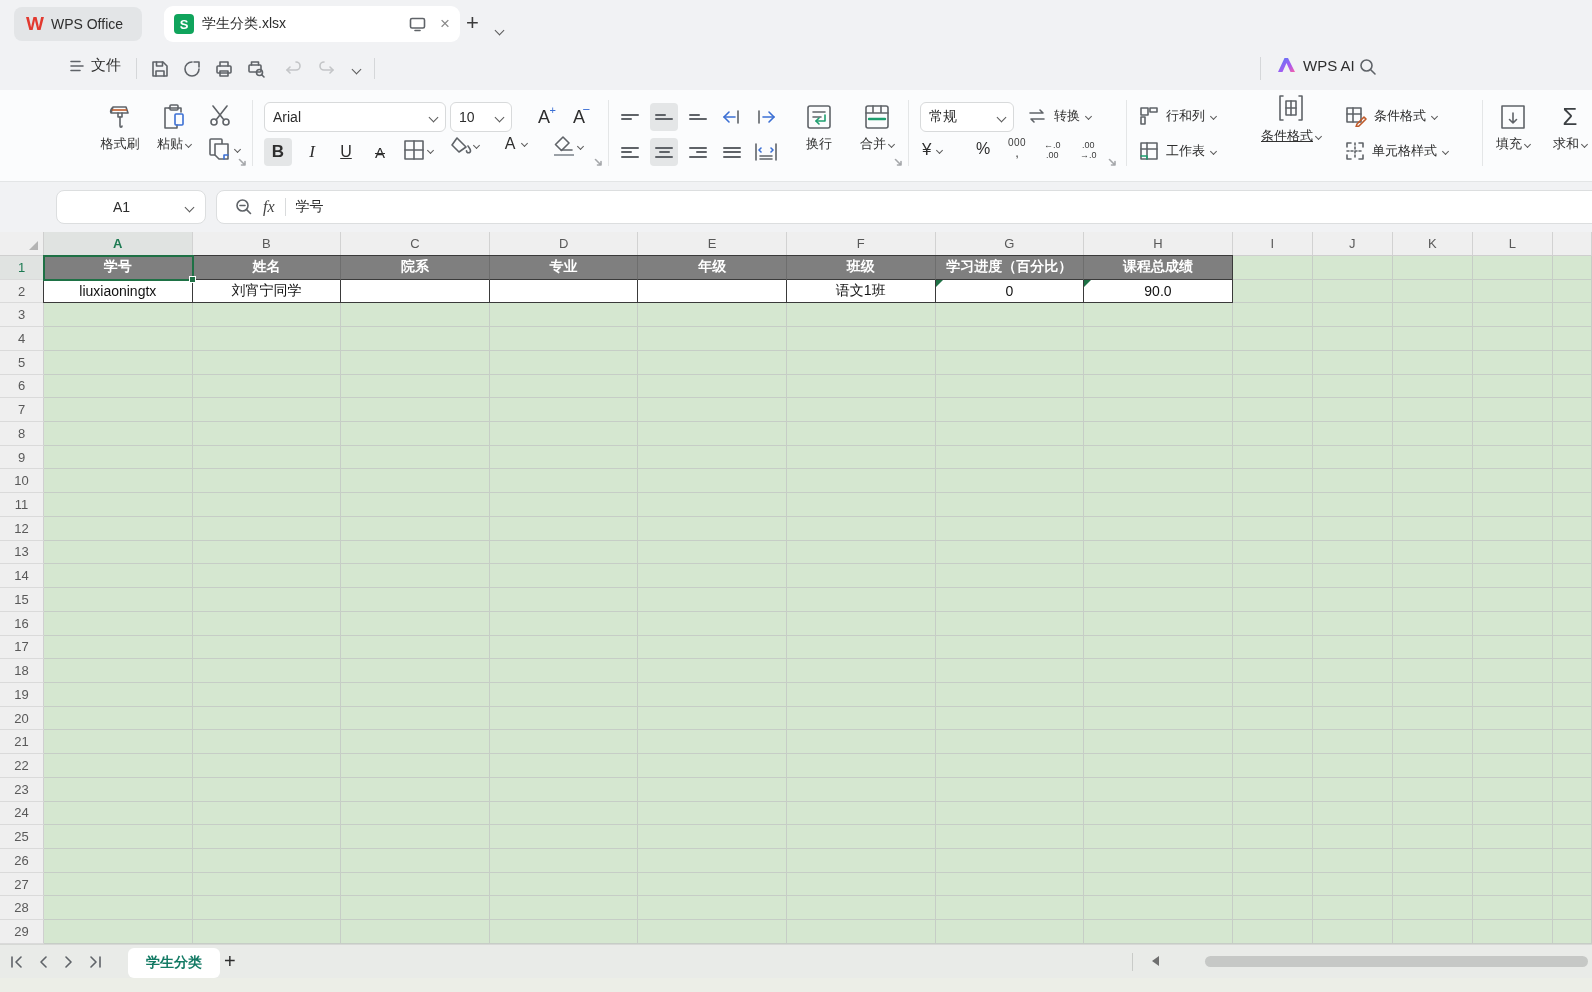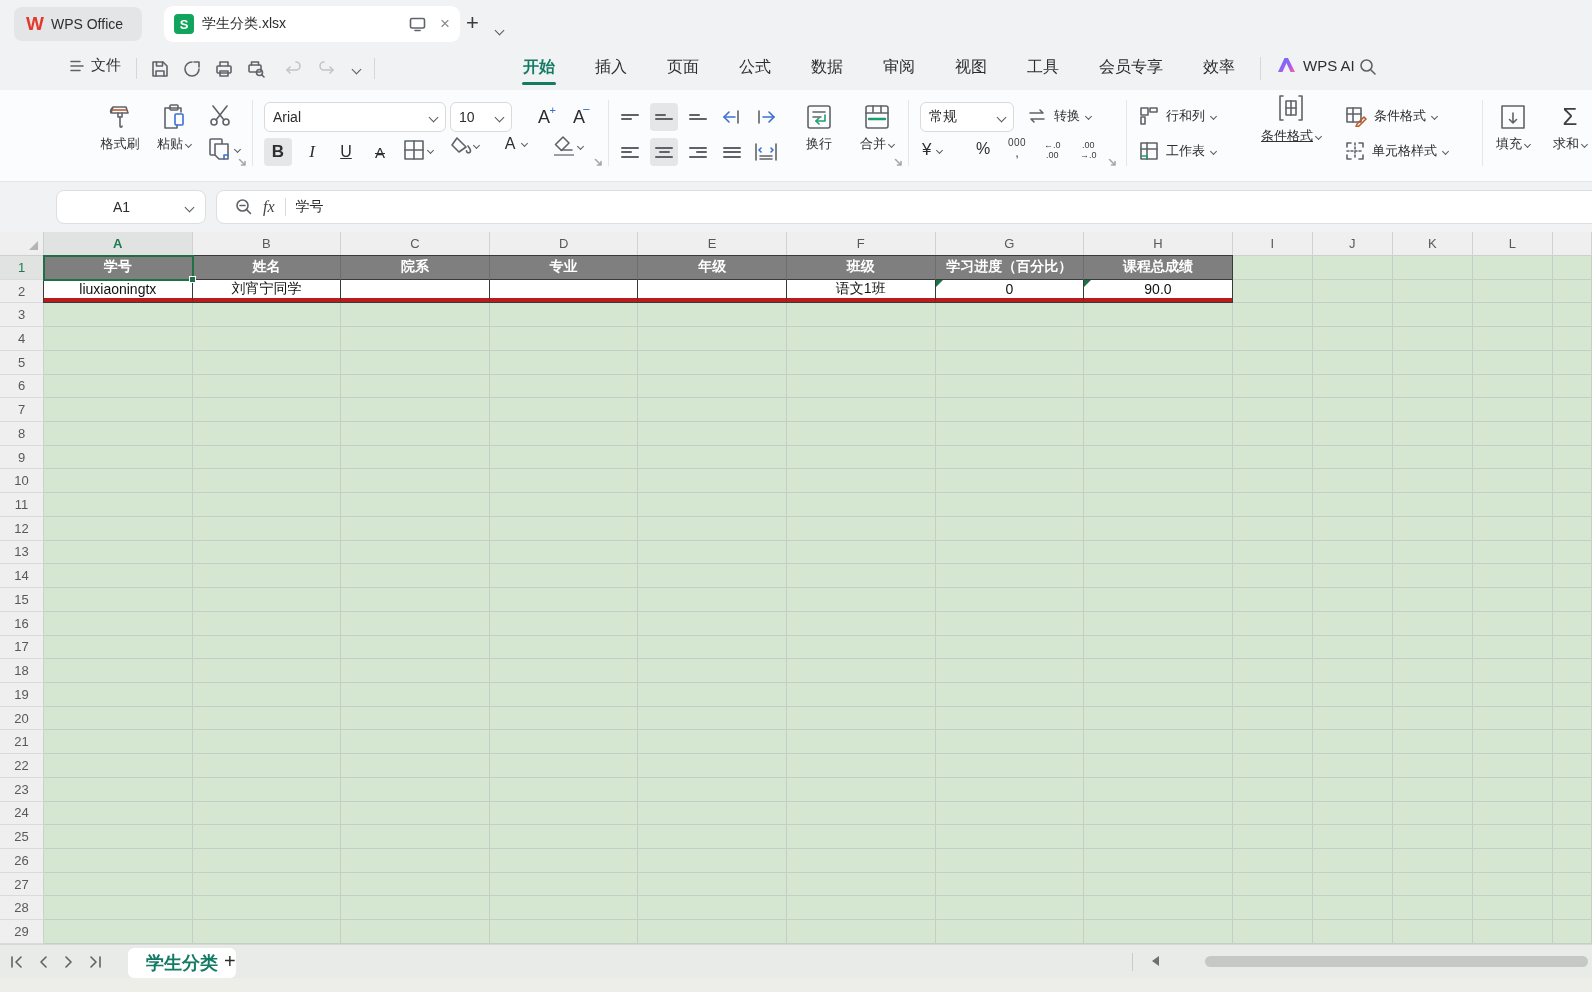--- a/index.html
+++ b/index.html
@@ -58,32 +58,32 @@
   .fxdiv { width:1px; height:18px; background:#d9dbdc; }
 
   
   .sheet { position:absolute; left:0; top:232px; width:1592px; height:712px; background:#d5e7d0; overflow:hidden; }
   .hdr-cell { background:#efefef; border-right:1px solid #d2d2d2; border-bottom:1px solid #cfcfcf; color:#595959; font-size:13px; display:flex; align-items:center; justify-content:center; }
   .hdr-cell.sel { background:#e0e3e1; color:#1c7a52; font-weight:bold; }
   .rownum { background:#efefef; border-right:1px solid #cfcfcf; border-bottom:1px solid #dadada; color:#595959; font-size:13px; display:flex; align-items:center; justify-content:center; }
   .rownum.sel { background:#e0e3e1; color:#1c7a52; }
   .gcell { background:#d5e7d0; border-right:1px solid #c6cdc6; border-bottom:1px solid #c6cdc6; position:relative; }
   .tblh { background:#7f7f7f; border-right:1px solid #6e6e6e; border-bottom:1px solid #3a3a3a; color:#fff; font-weight:bold; font-size:14px; display:flex; align-items:center; justify-content:center; white-space:nowrap; overflow:hidden; }
-  .tbld { background:#ffffff; border-right:1px solid #3a3a3a; border-bottom:5px solid #b91c1c; color:#111; font-size:14px; display:flex; align-items:center; justify-content:center; position:relative; white-space:nowrap; overflow:hidden; }
+  .tbld { background:#ffffff; border-right:1px solid #3a3a3a; border-bottom:1px solid #b91c1c; color:#111; font-size:14px; display:flex; align-items:center; justify-content:center; position:relative; white-space:nowrap; overflow:hidden; }
   .corner { background:#efefef; border-right:1px solid #cfcfcf; border-bottom:1px solid #cfcfcf; position:relative; }
   .corner::after { content:""; position:absolute; right:5px; bottom:5px; border-left:9px solid transparent; border-bottom:9px solid #b4b4b4; }
   .tri { position:absolute; top:0; left:0; width:0; height:0; border-top:7px solid #1e7145; border-right:7px solid transparent; }
   .sel-outline { position:absolute; border:2px solid #1e7145; pointer-events:none; }
   .fill-handle { position:absolute; right:-4px; bottom:-4px; width:7px; height:7px; background:#1e7145; border:1.5px solid #fff; }
   .tbl-outline { position:absolute; border:1px solid #3a3a3a; pointer-events:none; }
 
   
   .sheetbar { position:absolute; left:0; top:944px; width:1592px; height:34px; background:#e9ebe8; border-top:1px solid #d6d8d5; }
   .navic { position:absolute; top:8px; width:18px; height:18px; display:flex; align-items:center; justify-content:center; }
-  .stab { position:absolute; left:128px; top:3px; height:30px; background:#fff; border-radius:6px; display:flex; align-items:center; padding:0 18px; font-size:18px; font-weight:bold; color:#137a64; }
+  .stab { position:absolute; left:128px; top:3px; height:30px; background:#fff; border-radius:6px; display:flex; align-items:center; padding:0 18px; font-size:14px; font-weight:bold; color:#137a64; }
   .stab-add { position:absolute; left:224px; top:5px; font-size:20px; color:#2d2d2d; }
   .hscroll-sep { position:absolute; left:1132px; top:8px; width:1px; height:18px; background:#c9cbc8; }
   .hscroll-arrow { position:absolute; left:1152px; top:11px; width:0; height:0; border-top:5px solid transparent; border-bottom:5px solid transparent; border-right:7px solid #6f6f6f; }
   .hscroll-thumb { position:absolute; left:1205px; top:11px; width:383px; height:11px; background:#c6c8c6; border-radius:6px; }
   .statusstrip { position:absolute; left:0; top:978px; width:1592px; height:14px; background:#eceee7; }
 
   svg { display:block; }
   .ic { stroke:#5f6368; fill:none; stroke-width:1.6; stroke-linecap:round; stroke-linejoin:round; }
   .ic.dis { stroke:#c3c5c7; }
 </style>
@@ -173,32 +173,20 @@
             <path d="M14 8l3 3-3 3"></path>
             <path d="M17 11H8a4 4 0 0 1 0-8"></path>
           </g>
         </svg>
     </div>
     <div class="qicon" style="left:296px;">
         <span class="chev"></span>
       </div>
     <div class="vsep" style="left:326px; top:11px; height:21px;"></div>
 
-    <div class="menu-tabs" id="menu-tabs">
-        <span class="mtab active">开始</span>
-        <span class="mtab">插入</span>
-        <span class="mtab">页面</span>
-        <span class="mtab">公式</span>
-        <span class="mtab">数据</span>
-        <span class="mtab">审阅</span>
-        <span class="mtab">视图</span>
-        <span class="mtab">工具</span>
-        <span class="mtab">会员专享</span>
-        <span class="mtab">效率</span>
-      </div>
 
     <div class="vsep" style="left:1212px; top:10px; height:23px;"></div>
     <div class="wpsai">
       <svg width="20" height="18" viewBox="0 0 20 18">
         <defs>
             <linearGradient id="aig" x1="0" y1="0" x2="1" y2="1">
           <stop offset="0" stop-color="#4f7cf6"></stop>
               <stop offset="0.6" stop-color="#a45bf2"></stop>
               <stop offset="1" stop-color="#f75fa8"></stop>
         </linearGradient>

